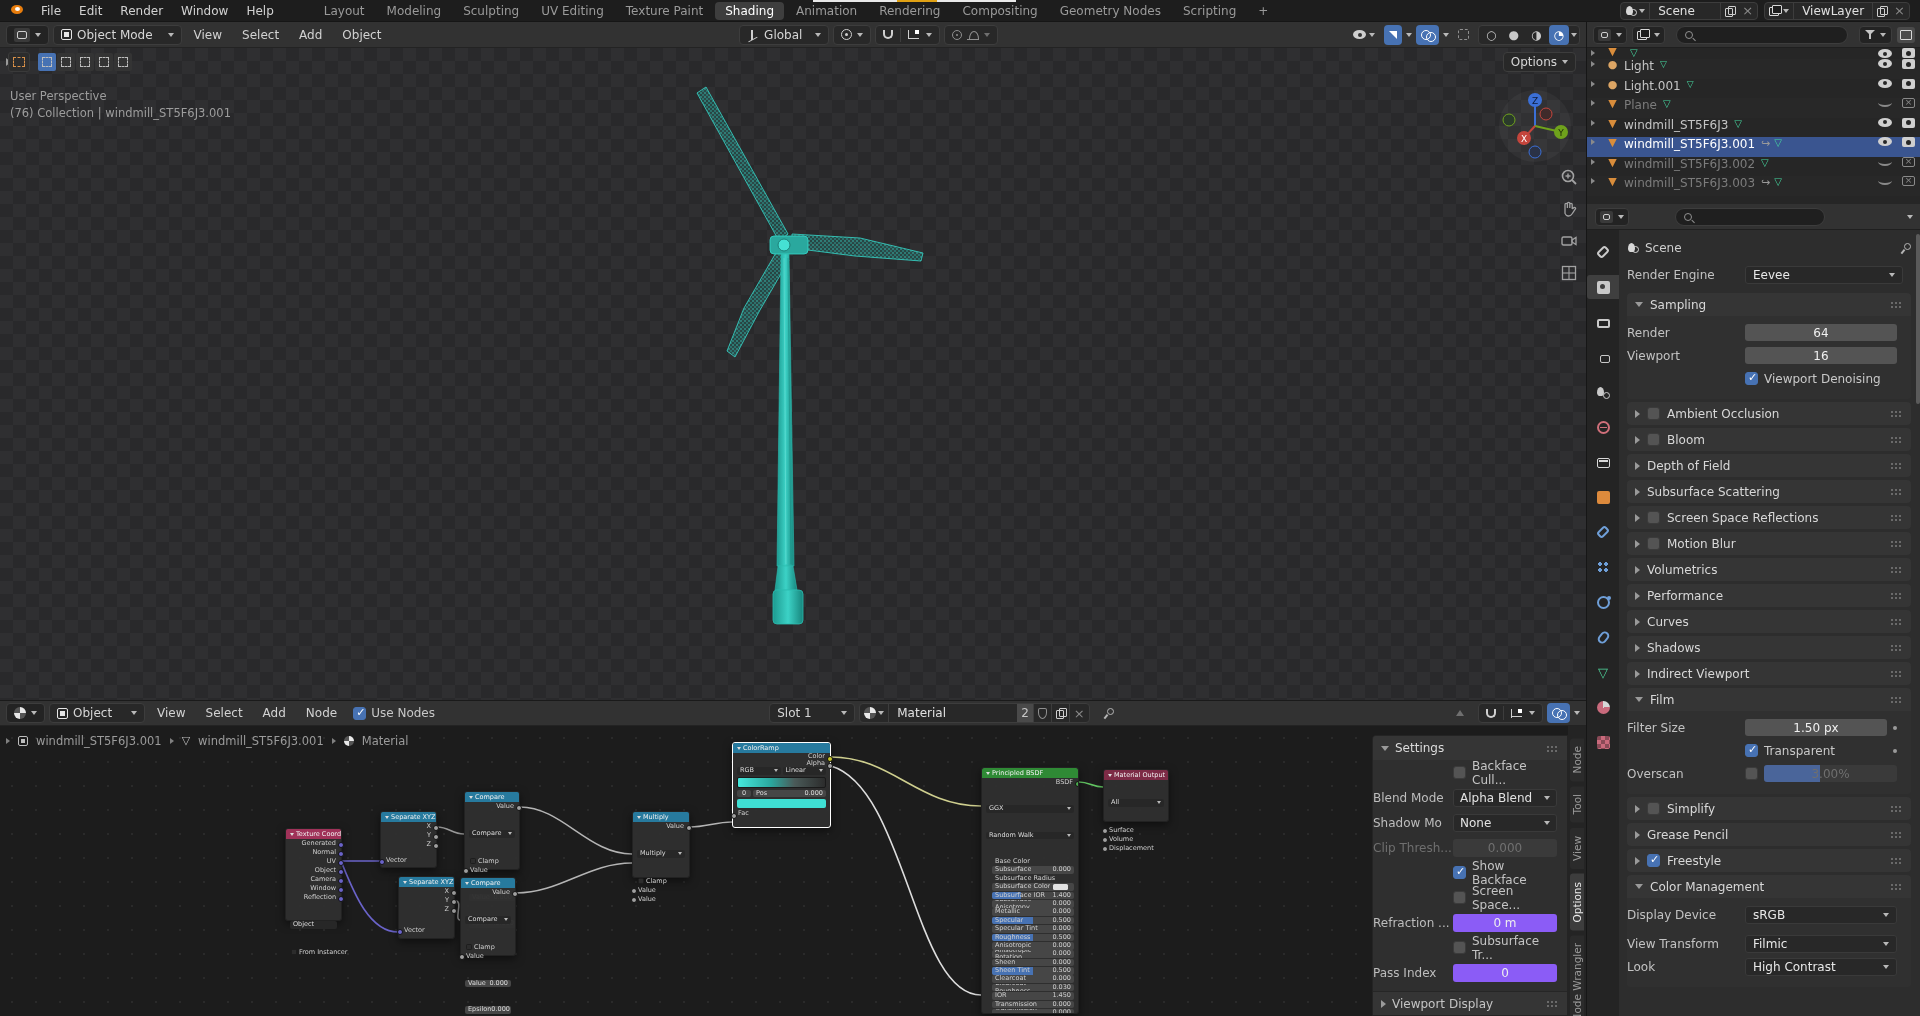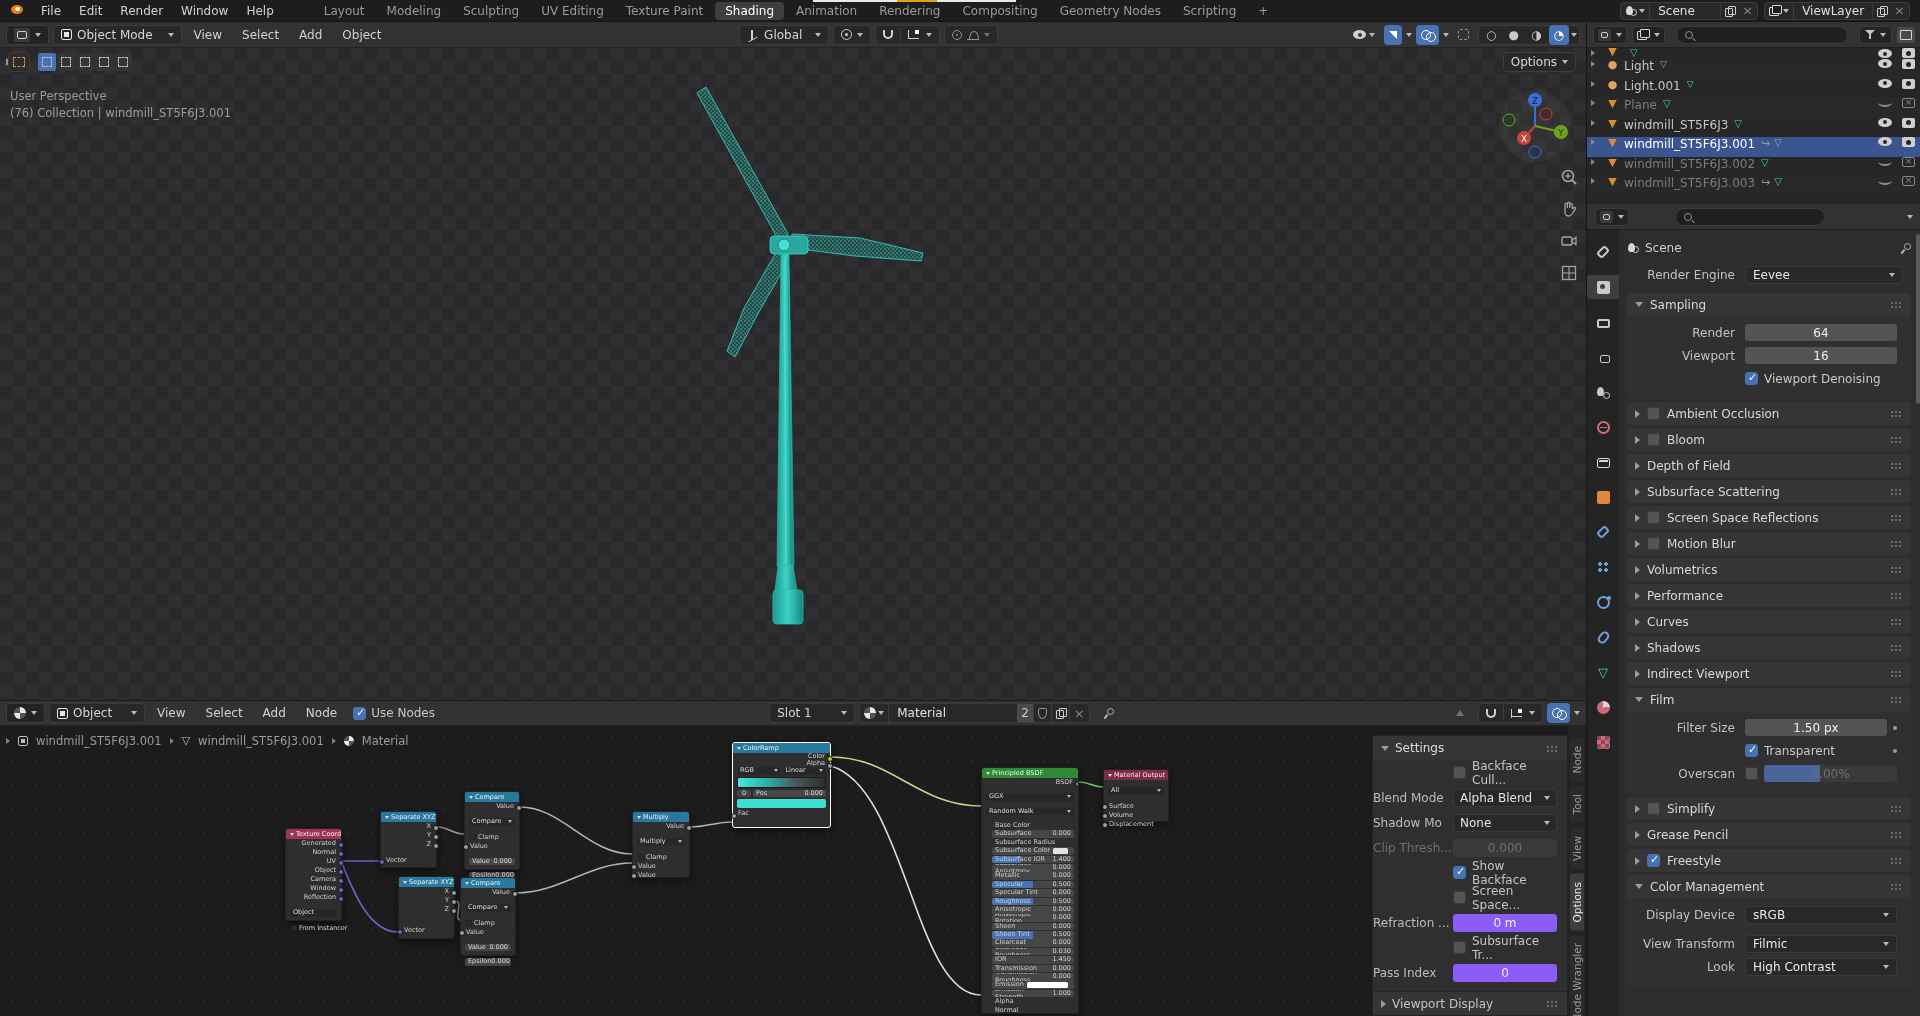--- a/index.html
+++ b/index.html
@@ -113,21 +113,21 @@
   .node.selected{border:1.2px solid #fff}
   .nh{height:10px;line-height:10px;padding:0 4px;border-radius:2px 2px 0 0;color:#f2f2f2;font-size:6.5px;display:flex;align-items:center;gap:2px;white-space:nowrap;overflow:hidden}
   .nh .tarr{width:0;height:0;border-left:2.5px solid transparent;border-right:2.5px solid transparent;border-top:3px solid #ddd}
   .nr{position:relative;height:9px;line-height:9px;padding:0 5px;display:flex;align-items:center;white-space:nowrap}
   .nr.right{justify-content:flex-end}
   .nr.out::after{content:"";position:absolute;right:-2.5px;top:2.5px;width:4px;height:4px;border-radius:50%;background:#a0a0a0;border:.8px solid #111}
   .nr.in::before{content:"";position:absolute;left:-2.5px;top:2.5px;width:4px;height:4px;border-radius:50%;background:#a0a0a0;border:.8px solid #111}
   .nr.vec.out::after,.nr.vec.in::before{background:#6a63c9}
   .nr.col.out::after,.nr.col.in::before{background:#c7c729}
   .nr.shader.out::after,.nr.shader.in::before{background:#4caf50}
-  .nfield,.ndrop{position:relative;background:#464646;border-radius:2px;height:7.5px;line-height:7.5px;margin:7px 4px;padding:0 3px;display:flex;align-items:center;justify-content:space-between;color:#ddd;overflow:hidden}
+  .nfield,.ndrop{position:relative;background:#464646;border-radius:2px;height:7.5px;line-height:7.5px;margin:19px 4px;padding:0 3px;display:flex;align-items:center;justify-content:space-between;color:#ddd;overflow:hidden}
   .ndrop{background:#272727;justify-content:flex-start;gap:2px}
   .ndrop .chev{border-left-width:2.5px;border-right-width:2.5px;border-top-width:3px;margin-left:auto}
   .nsl{position:relative;background:#464646;border-radius:2px;height:7.6px;line-height:7.6px;margin:.8px 4px;padding:0 3px;display:flex;align-items:center;gap:3px;overflow:hidden}
   .nsl.plain{background:transparent}
   .nsl .fill{display:none;position:absolute;left:0;top:0;bottom:0;background:#4772b3}
   .nsl .fill.has{display:block}
   .nsl .lab{position:relative;z-index:1;overflow:hidden;text-overflow:ellipsis}
   .nsl .val{position:relative;z-index:1;margin-left:auto}
   .nsl .sw{display:none}
   .nsl .sw.has{display:block;flex:1;height:5.5px;border-radius:1.5px;position:relative;z-index:1}
@@ -212,21 +212,21 @@
   .pt-mat{border-radius:50%;background:conic-gradient(#d8d8d8 0 25%,#c96a7c 0 100%)}
   .pt-tex{background:conic-gradient(#c96a7c 25%,#8a4a57 0 50%,#c96a7c 0 75%,#8a4a57 0);background-size:8px 8px;border-radius:2px}
 
   #prop-content{position:absolute;left:32px;top:26px;right:0;bottom:0;overflow:hidden;padding:6px 10px 0 8px;background:#2d2d2d}
   .pc-row{display:flex;align-items:center;height:24px;gap:6px;color:#cfcfcf}
   .panel{background:#353535;border-radius:4px;margin-bottom:3px}
   .panel-h{display:flex;align-items:center;gap:7px;height:23px;padding:0 8px;color:#d8d8d8}
   .panel-h .dots-grip{margin-left:auto}
   .panel-body{padding:4px 6px 8px 0;background:#303030;border-radius:0 0 4px 4px}
   .f-row{display:flex;align-items:center;height:21px;margin:2px 0}
-  .f-label{width:118px;text-align:right;padding-right:10px;flex:none;color:#c2c2c2;white-space:nowrap}
+  .f-label{width:118px;padding-right:10px;flex:none;color:#c2c2c2;white-space:nowrap}
   .f-ctl{flex:1;display:flex;align-items:center;gap:6px;padding-right:8px}
   .f-field{flex:1;display:flex;align-items:center;justify-content:center;background:#545454;border-radius:3px;height:17px;color:#f0f0f0}
   .f-drop{flex:1;display:flex;align-items:center;background:#282828;border:1px solid #3a3a3a;border-radius:3px;height:18px;padding:0 7px;color:#e8e8e8}
   .f-drop .chev{margin-left:auto}
   .overscan-slider{flex:1;height:17px;border-radius:3px;background:#3a3a3a;position:relative;overflow:hidden;display:flex;align-items:center;justify-content:center;color:#6f6f6f}
   .overscan-slider::before{content:"";position:absolute;left:0;top:0;bottom:0;width:42%;background:#4a659a}
   .overscan-slider span{position:relative}
   #prop-scroll{position:absolute;right:1px;top:30px;width:4px;height:170px;background:#5a5a5a;border-radius:2px}
 </style>
 </head>

